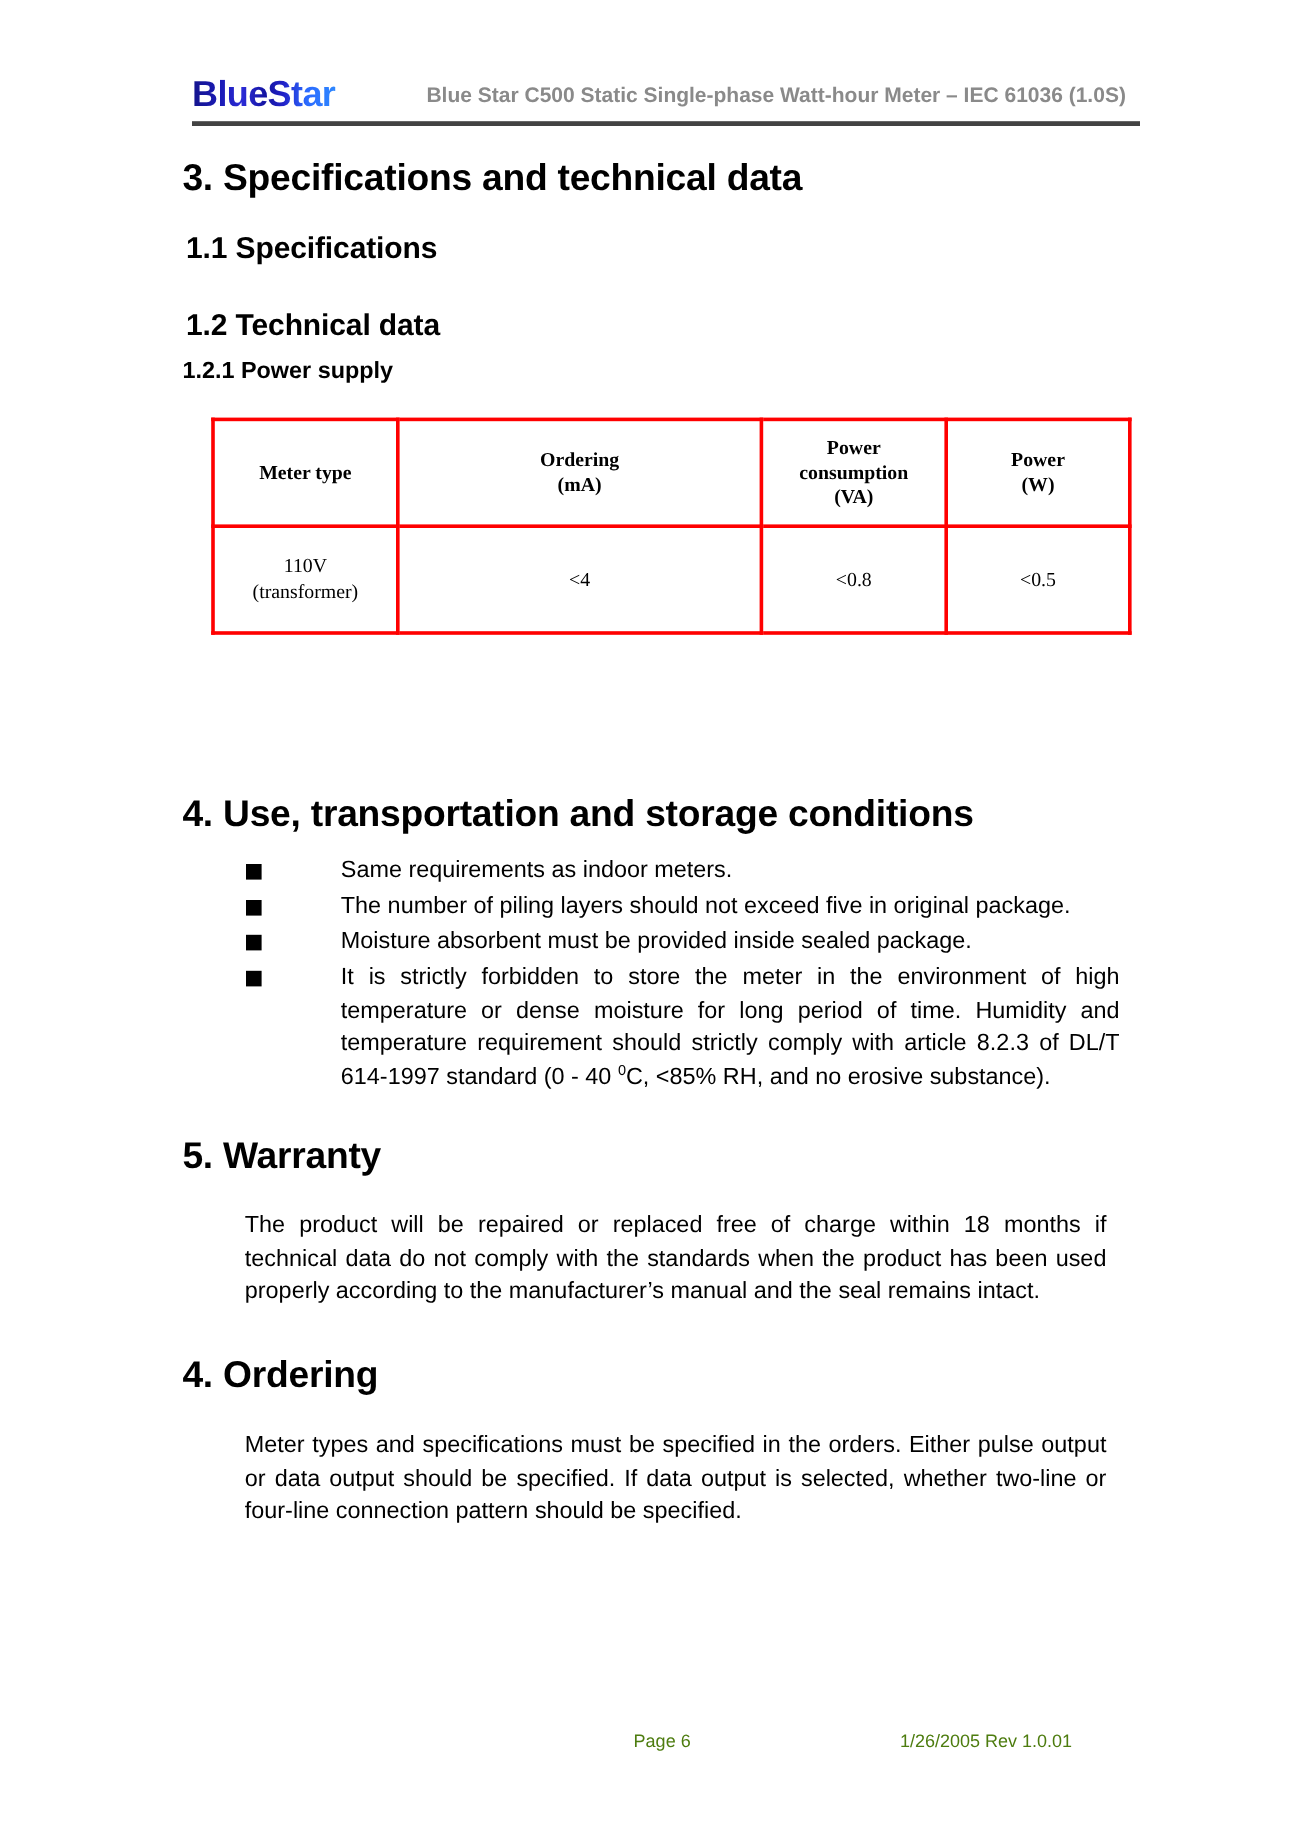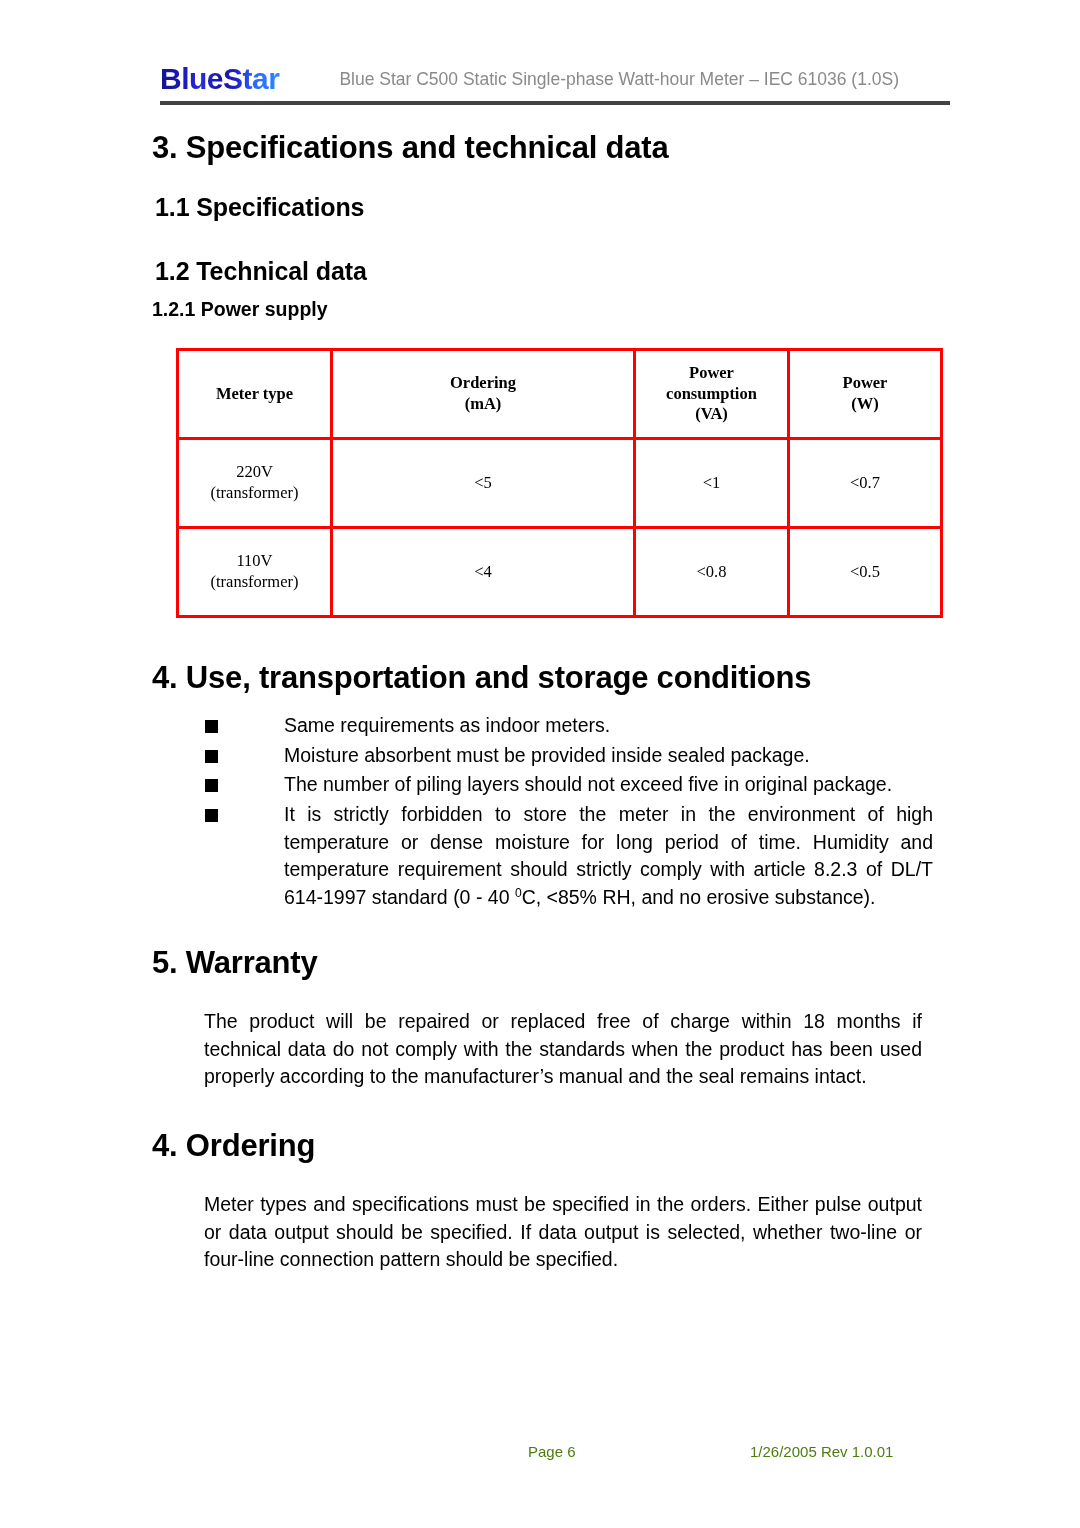--- a/index.html
+++ b/index.html
@@ -44,22 +44,22 @@
     background-clip: text;
     color: transparent;
     -webkit-text-fill-color: transparent;
     white-space: nowrap;
     padding-right: 4px;
   }
   .header-title {
     font-size: 17.5px;
     color: #8a8a8a;
     white-space: nowrap;
-    margin-left: 56px;
-    font-weight: normal;
+    margin-left: 72px;
+    font-weight: bold;
     text-align: right;
   }
   .header-rule {
     position: absolute;
     left: 160px;
     top: 101px;
     width: 790px;
     height: 4px;
     background: #434343;
   }
@@ -230,53 +230,44 @@
         </th>
         <th class="col-pow">
           <div>Power</div>
           <div>(W)</div>
         </th>
       </tr>
     </thead>
     <tbody>
       <tr>
         <td class="cell-2line">
-          <div>220V</div>
-          <div>(transformer)</div>
-        </td>
-        <td>&lt;5</td>
-        <td>&lt;1</td>
-        <td>&lt;0.7</td>
-      </tr>
-      <tr>
-        <td class="cell-2line">
           <div>110V</div>
           <div>(transformer)</div>
         </td>
         <td>&lt;4</td>
         <td>&lt;0.8</td>
         <td>&lt;0.5</td>
       </tr>
     </tbody>
   </table>
 
   <div class="h-main h1" id="title-4">4.  Use, transportation and storage conditions</div>
 
   <div class="bullets">
     <div class="bullet-row">
       <span class="bullet-mark"></span>
       <span class="bullet-text">Same requirements as indoor meters.</span>
     </div>
     <div class="bullet-row">
       <span class="bullet-mark"></span>
+      <span class="bullet-text">The number of piling layers should not exceed five in original package.</span>
+    </div>
+    <div class="bullet-row">
+      <span class="bullet-mark"></span>
       <span class="bullet-text">Moisture absorbent must be provided inside sealed package.</span>
-    </div>
-    <div class="bullet-row">
-      <span class="bullet-mark"></span>
-      <span class="bullet-text">The number of piling layers should not exceed five in original package.</span>
     </div>
     <div class="bullet-row">
       <span class="bullet-mark"></span>
       <span class="bullet-text justify"><span>It is strictly forbidden to store the meter in the environment of high temperature or dense moisture for long period of time. Humidity and temperature requirement should strictly comply with article 8.2.3 of DL/T 614-1997 standard (0 - 40 </span><sup class="deg">0</sup><span>C, &lt;85% RH, and no erosive substance).</span></span>
     </div>
   </div>
 
   <div class="h-main h1" id="title-5">5.  Warranty</div>
   <div class="body-para" id="para-warranty">The product will be repaired or replaced free of charge within 18 months if technical data do not comply with the standards when the product has been used properly according to the manufacturer’s manual and the seal remains intact.</div>
 

